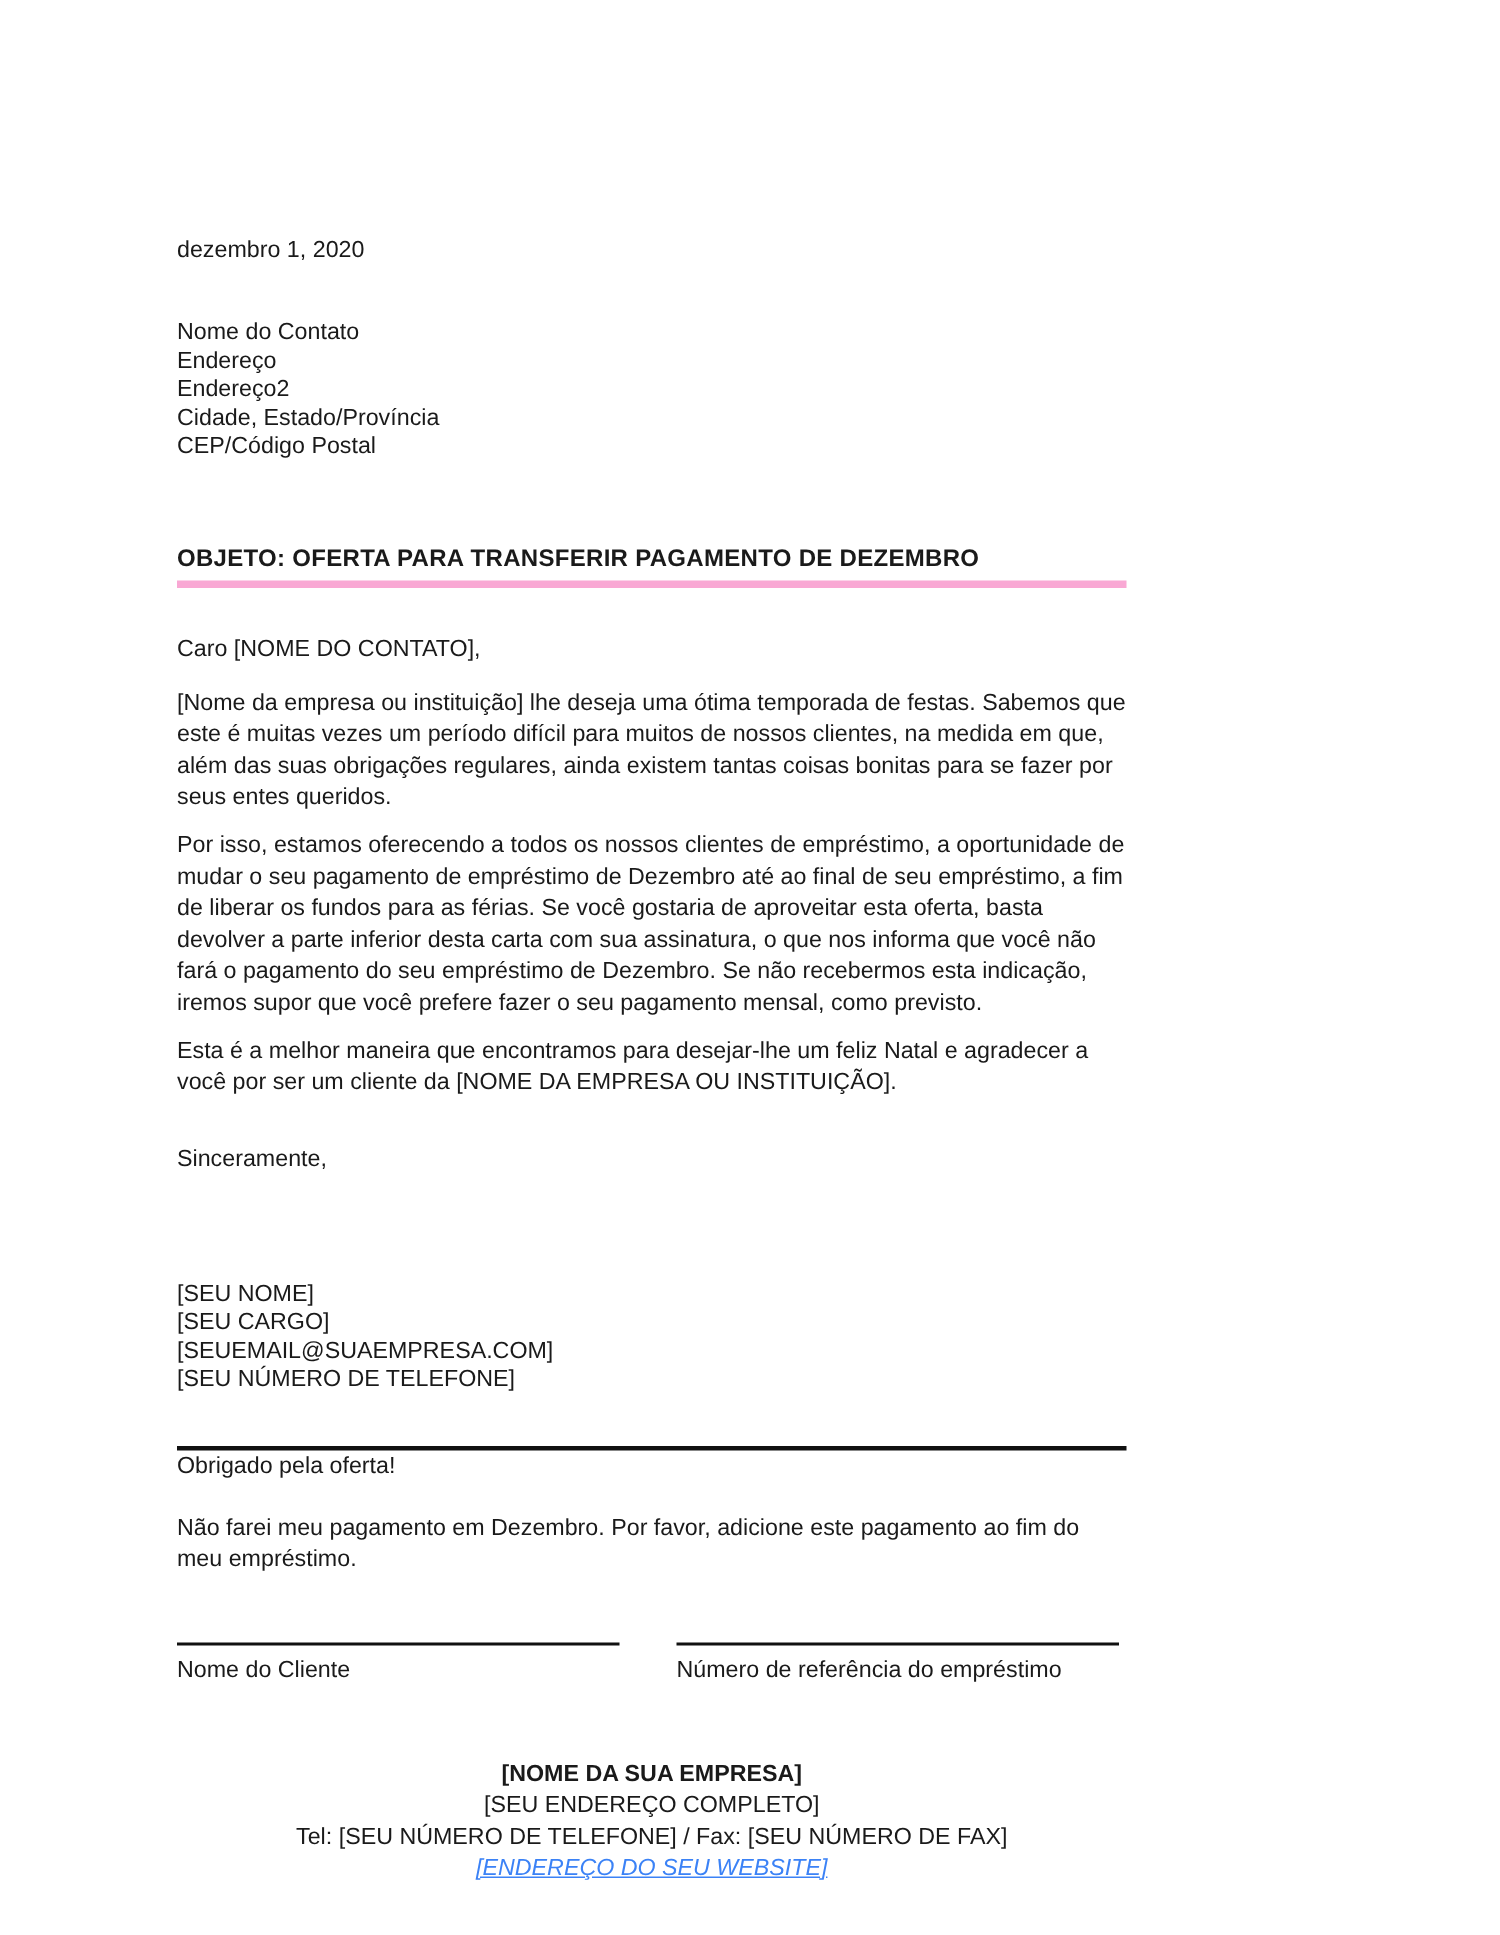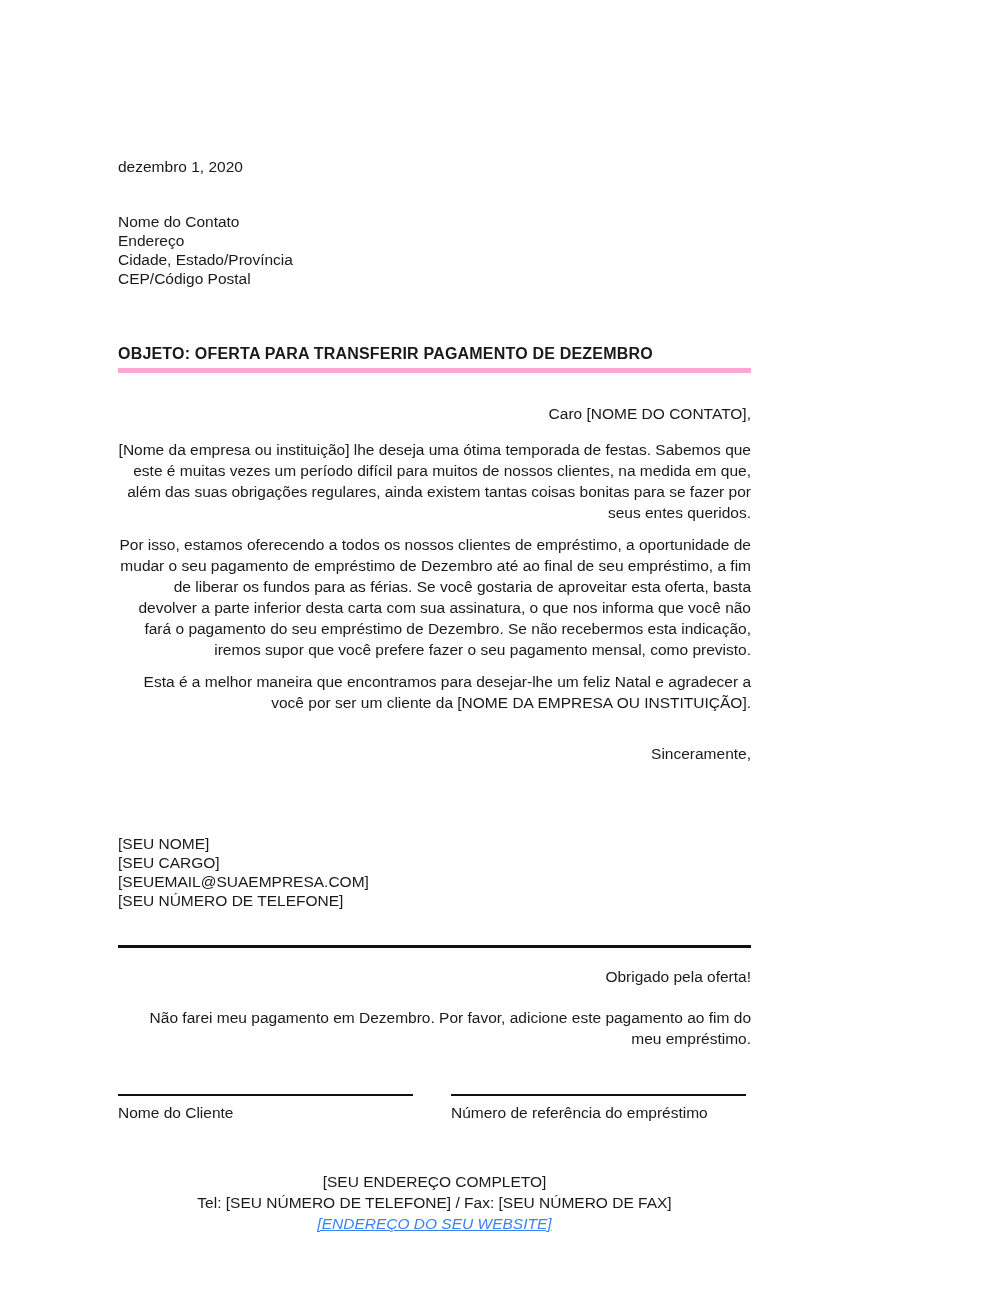--- a/index.html
+++ b/index.html
@@ -9,57 +9,58 @@
     color:#1a1a1a;
     width:1000px;
   }
   .page {
     width:868px; height:1290px;
     background:#ffffff;
     padding:156px 117px 0 118px;
     overflow:hidden;
     position:relative;
   }
-  .txt { font-size:15.5px; line-height:21px;text-align:right; }
+  .txt { font-size:15.5px; line-height:21px; }
   .date { font-size:15.5px; line-height:21px; }
   .recipient { margin-top:35px; font-size:15.5px; line-height:19px; }
   .subject {
     margin-top:55px;
     font-size:16px; line-height:21px;
     font-weight:bold;
     letter-spacing:0.2px;
     padding-bottom:4px;
     border-bottom:5px solid #f9a8d4;
   }
   .salutation { margin-top:30px; }
   .para { margin-top:11px; }
   .para.first { margin-top:15px; }
   .closing { margin-top:30px; }
   .sig-block { margin-top:70px; font-size:15.5px; line-height:19px; }
   .tear-rule { margin-top:35px; border:0; border-top:3px solid #111111; height:0; }
-  .ack { margin-top:18px; }
+  .ack { }
   .reply-p { margin-top:20px; }
   .sig-fields { margin-top:45px; display:flex; gap:38px; }
   .sig-field { width:295px; }
   .sig-line { border-bottom:2px solid #111111; height:0; width:100%; }
   .sig-label { margin-top:6px; font-size:15.5px; line-height:21px; }
   .footer { margin-top:48px; text-align:center; font-size:15.5px; line-height:21px; }
   .footer .company { font-weight:bold; }
   .footer a { color:#3b82f6; text-decoration:underline;font-style:italic; }
 </style>
 </head>
 <body>
 
 <div class="page">
 
   <div class="date">dezembro 1, 2020</div>
 
   <div class="recipient">
     <div>Nome do Contato</div>
     <div>Endereço</div>
+    <div>Endereço2</div>
     <div>Cidade, Estado/Província</div>
     <div>CEP/Código Postal</div>
   </div>
 
   <div class="subject">OBJETO: OFERTA PARA TRANSFERIR PAGAMENTO DE DEZEMBRO</div>
 
   <div class="salutation txt">Caro [NOME DO CONTATO],</div>
 
   <p class="para first txt">[Nome da empresa ou instituição] lhe deseja uma ótima temporada de festas. Sabemos que este é muitas vezes um período difícil para muitos de nossos clientes, na medida em que, além das suas obrigações regulares, ainda existem tantas coisas bonitas para se fazer por seus entes queridos.</p>
   <p class="para txt">Por isso, estamos oferecendo a todos os nossos clientes de empréstimo, a oportunidade de mudar o seu pagamento de empréstimo de Dezembro até ao final de seu empréstimo, a fim de liberar os fundos para as férias. Se você gostaria de aproveitar esta oferta, basta devolver a parte inferior desta carta com sua assinatura, o que nos informa que você não fará o pagamento do seu empréstimo de Dezembro. Se não recebermos esta indicação, iremos supor que você prefere fazer o seu pagamento mensal, como previsto.</p>
@@ -85,20 +86,21 @@
       <div class="sig-line"></div>
       <div class="sig-label">Nome do Cliente</div>
     </div>
     <div class="sig-field">
       <div class="sig-line"></div>
       <div class="sig-label">Número de referência do empréstimo</div>
     </div>
   </div>
 
   <div class="footer">
+    <div class="company">[NOME DA SUA EMPRESA]</div>
     <div>[SEU ENDEREÇO COMPLETO]</div>
     <div>Tel: [SEU NÚMERO DE TELEFONE] / Fax: [SEU NÚMERO DE FAX]</div>
     <div>
       <a href="#">[ENDEREÇO DO SEU WEBSITE]</a>
     </div>
   </div>
 
 </div>
 
 </body></html>

